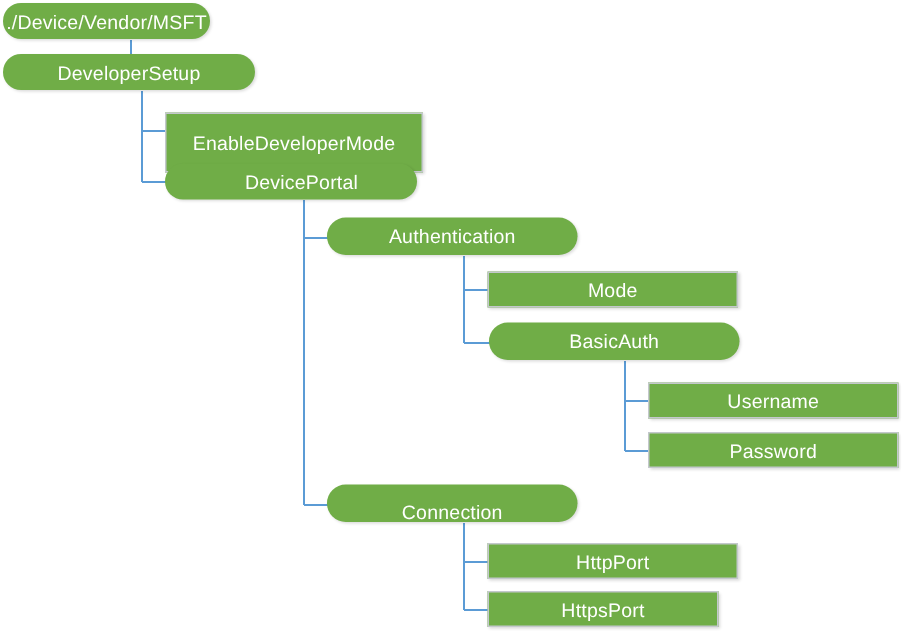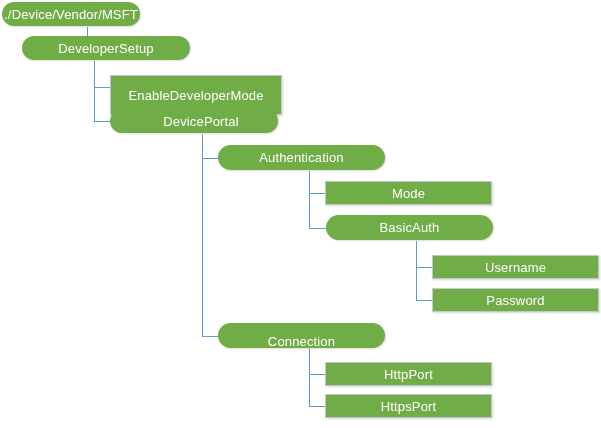--- a/index.html
+++ b/index.html
@@ -69,21 +69,21 @@
       <line x1="416.5" y1="267.5" x2="432.5" y2="267.5" stroke="#5B9BD5" stroke-width="1.6" shape-rendering="crispEdges"></line>
       <line x1="416.5" y1="300.5" x2="432.5" y2="300.5" stroke="#5B9BD5" stroke-width="1.6" shape-rendering="crispEdges"></line>
       <line x1="309.5" y1="348.5" x2="309.5" y2="406.5" stroke="#5B9BD5" stroke-width="1.6" shape-rendering="crispEdges"></line>
       <line x1="309.5" y1="374.5" x2="325.5" y2="374.5" stroke="#5B9BD5" stroke-width="1.6" shape-rendering="crispEdges"></line>
       <line x1="309.5" y1="406.5" x2="325.5" y2="406.5" stroke="#5B9BD5" stroke-width="1.6" shape-rendering="crispEdges"></line>
     </svg>
   <div id="node-layer">
       <div class="node pill" style="left: 2px; top: 2px; width: 138px; height: 24px; background: rgb(112, 173, 71); color: rgb(255, 255, 255);">
         <span class="node-label">./Device/Vendor/MSFT</span>
       </div>
-      <div class="node pill" style="left: 2px; top: 36px; width: 168px; height: 24px; background: rgb(112, 173, 71); color: rgb(255, 255, 255); margin-left: 20px;">
+      <div class="node pill" style="left: 2px; top: 36px; width: 168px; height: 24px; background: rgb(112, 173, 71); color: rgb(255, 255, 255);">
         <span class="node-label">DeveloperSetup</span>
       </div>
       <div class="node rect" style="left: 110px; top: 75px; width: 172px; height: 40px; background: rgb(112, 173, 71); color: rgb(255, 255, 255); border-color: rgb(195, 200, 204);">
         <span class="node-label">EnableDeveloperMode</span>
       </div>
       <div class="node pill" style="left: 110px; top: 109px; width: 168px; height: 24px; background: rgb(112, 173, 71); color: rgb(255, 255, 255); padding-left: 14px;">
         <span class="node-label">DevicePortal</span>
       </div>
       <div class="node pill" style="left: 218px; top: 145px; width: 167px; height: 25px; background: rgb(112, 173, 71); color: rgb(255, 255, 255);">
         <span class="node-label">Authentication</span>
@@ -99,17 +99,17 @@
       </div>
       <div class="node rect" style="left: 432px; top: 288px; width: 167px; height: 24px; background: rgb(112, 173, 71); color: rgb(255, 255, 255); border-color: rgb(195, 200, 204);">
         <span class="node-label">Password</span>
       </div>
       <div class="node pill" style="left: 218px; top: 323px; width: 167px; height: 25px; background: rgb(112, 173, 71); color: rgb(255, 255, 255); align-items: flex-end;">
         <span class="node-label">Connection</span>
       </div>
       <div class="node rect" style="left: 325px; top: 362px; width: 167px; height: 24px; background: rgb(112, 173, 71); color: rgb(255, 255, 255); border-color: rgb(195, 200, 204);">
         <span class="node-label">HttpPort</span>
       </div>
-      <div class="node rect" style="left: 325px; top: 394px; width: 167px; height: 24px; background: rgb(112, 173, 71); color: rgb(255, 255, 255); border-color: rgb(195, 200, 204);">
+      <div class="node rect" style="left: 325px; top: 394px; width: 154px; height: 24px; background: rgb(112, 173, 71); color: rgb(255, 255, 255); border-color: rgb(195, 200, 204);">
         <span class="node-label">HttpsPort</span>
       </div>
     </div>
 </div>
 
 </body></html>

